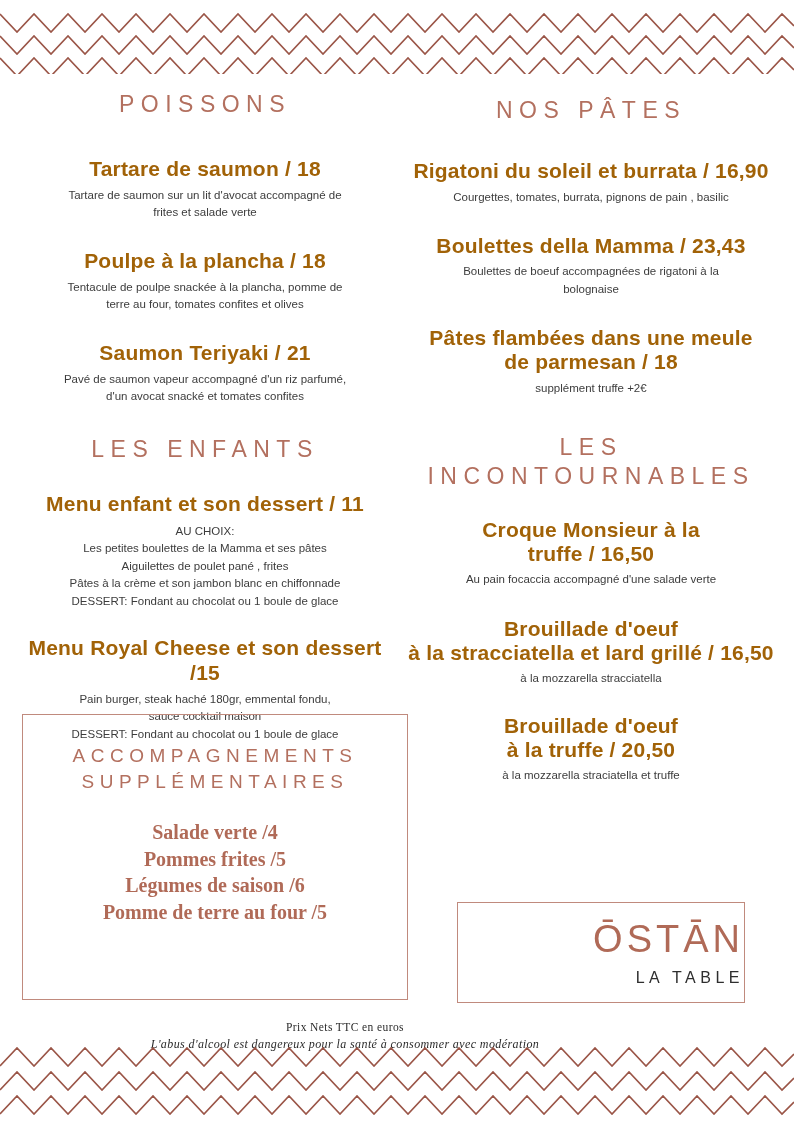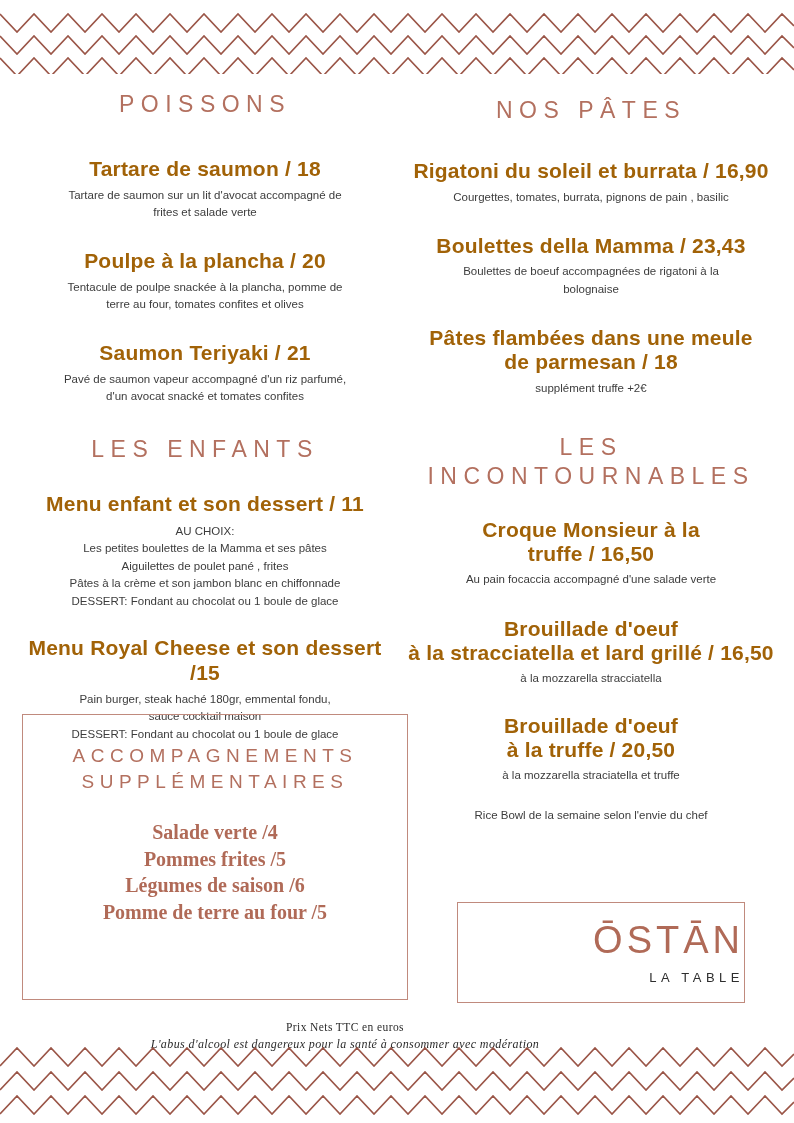--- a/index.html
+++ b/index.html
@@ -141,21 +141,21 @@
     color: #b06a57;
     font-size: 38px;
     letter-spacing: 4px;
     line-height: 1;
     font-weight: 400;
   }
   .logo-sub {
     margin-top: 12px;
     font-family: "Liberation Sans", sans-serif;
     color: #2e2e2e;
-    font-size: 13px;
+    font-size: 16px;
     letter-spacing: 4.5px;
     line-height: 1;
   }
 
   
   .footer {
     position: absolute;
     left: 0;
     top: 1019px;
     width: 690px;
@@ -187,21 +187,21 @@
 
     <div class="section-heading" style="margin-top:12px;">POISSONS</div>
 
     <div class="dish" style="margin-top:38px;">
       <div class="dish-title">Tartare de saumon / 18</div>
       <div class="dish-desc">Tartare de saumon sur un lit d'avocat accompagné de
 frites et salade verte</div>
     </div>
 
     <div class="dish" style="margin-top:28px;">
-      <div class="dish-title">Poulpe à la plancha / 20</div>
+      <div class="dish-title">Poulpe à la plancha / 18</div>
       <div class="dish-desc">Tentacule de poulpe snackée à la plancha, pomme de
 terre au four, tomates confites et olives</div>
     </div>
 
     <div class="dish" style="margin-top:28px;">
       <div class="dish-title">Saumon Teriyaki / 21</div>
       <div class="dish-desc">Pavé de saumon vapeur accompagné d'un riz parfumé,
 d'un avocat snacké et tomates confites</div>
     </div>
 
@@ -261,21 +261,20 @@
       <div class="dish-desc">à la mozzarella stracciatella</div>
     </div>
 
     <div class="dish" style="margin-top:26px;">
       <div class="dish-title">Brouillade d'oeuf
 à la truffe / 20,50</div>
       <div class="dish-desc">à la mozzarella straciatella et truffe</div>
     </div>
 
     <div class="dish" style="margin-top:22px;">
-      <div class="dish-desc">Rice Bowl de la semaine selon l'envie du chef</div>
     </div>
 
   </div>
 </div>
 
 <div class="accompaniments-box">
   <div class="accompaniments-title">ACCOMPAGNEMENTS
 SUPPLÉMENTAIRES</div>
   <div class="accompaniments-list">Salade verte /4
 Pommes frites /5

